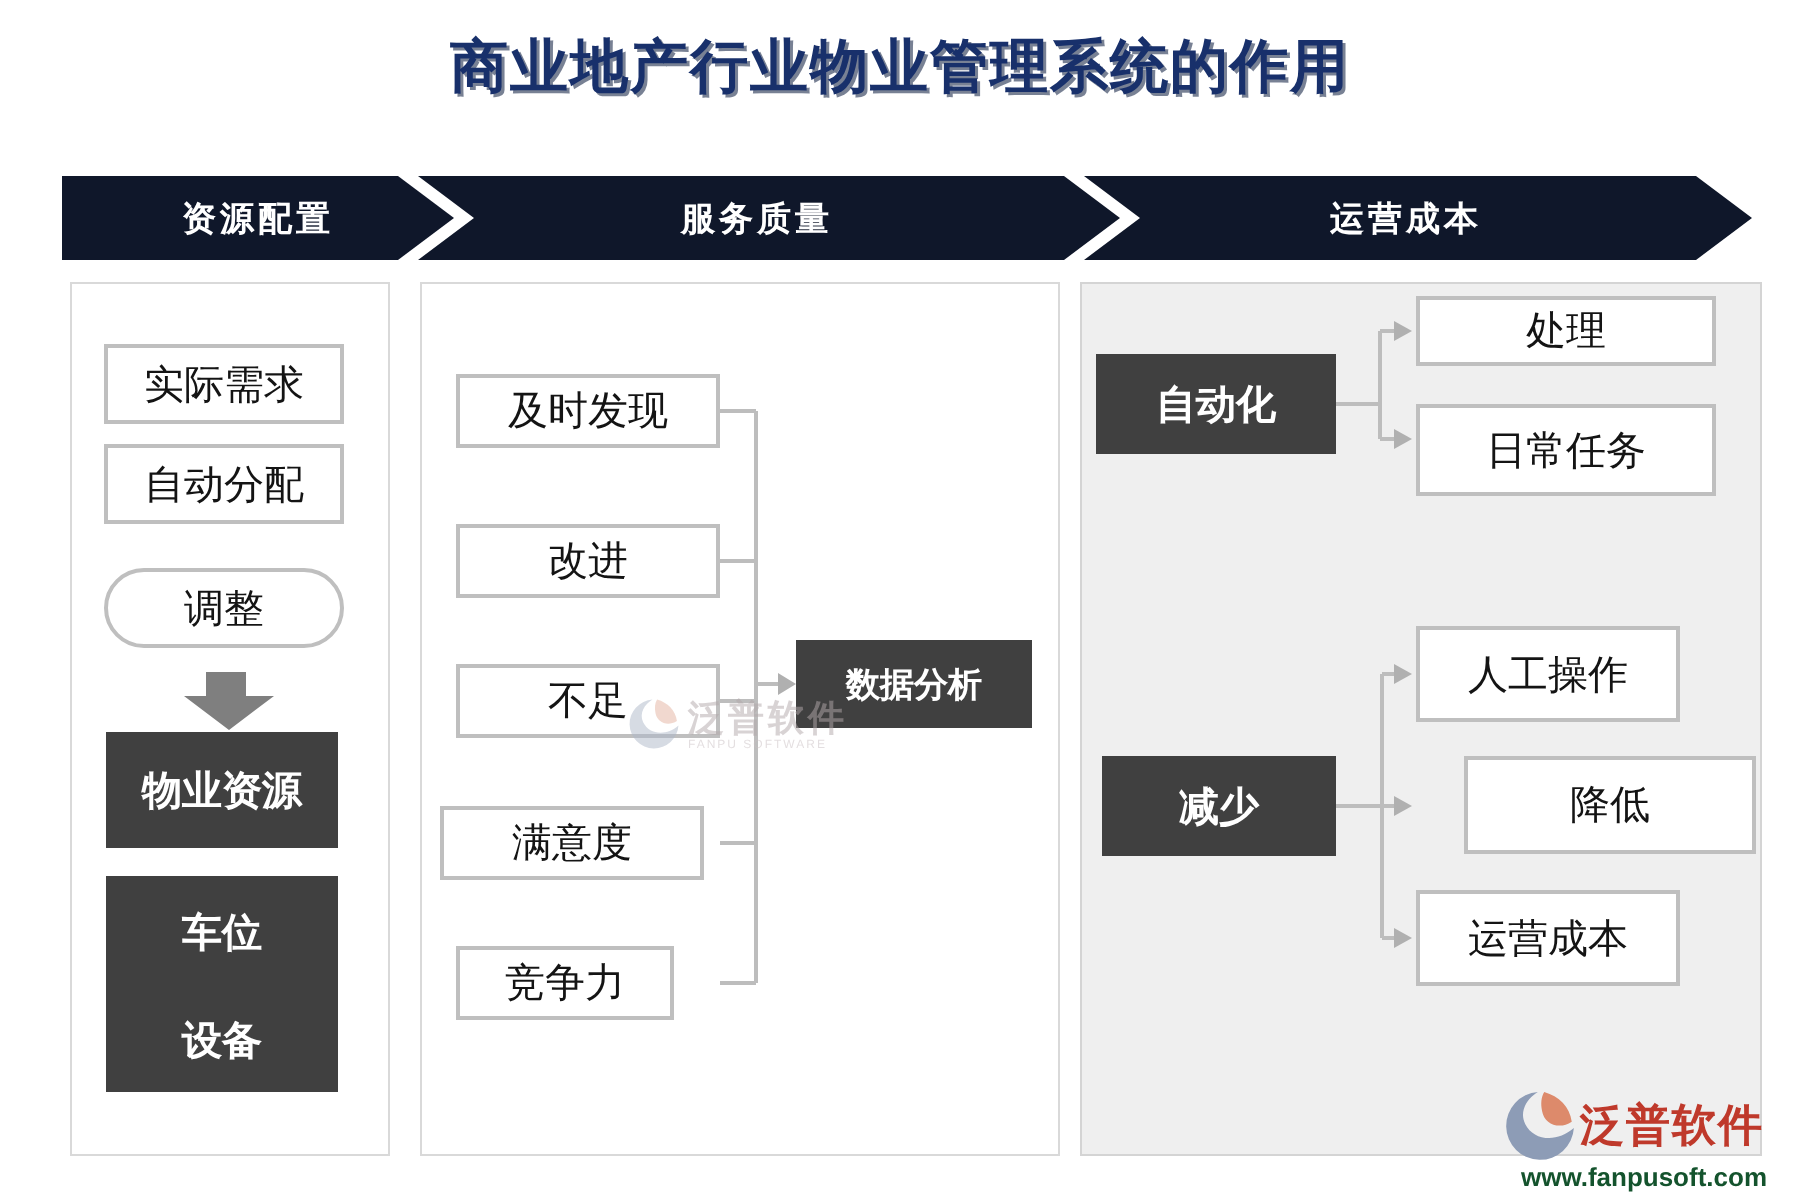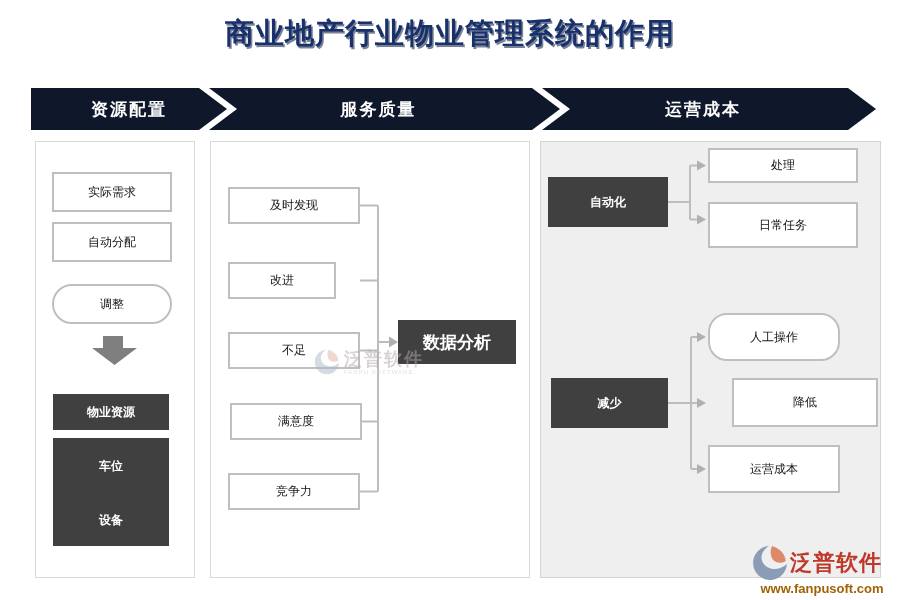--- a/index.html
+++ b/index.html
@@ -14,32 +14,32 @@
        font-size:17px;font-weight:bold;letter-spacing:2px;}
   .hdr.first{clip-path:polygon(0 0,calc(100% - 28px) 0,100% 50%,calc(100% - 28px) 100%,0 100%);}
   .hdr.mid{clip-path:polygon(0 0,calc(100% - 28px) 0,100% 50%,calc(100% - 28px) 100%,0 100%,28px 50%);}
   .hdr .lbl{transform:translateX(-6px);}
   .hdr.first .lbl{transform:none;}
   
   .panel{position:absolute;top:141px;height:437px;background:#ffffff;border:1px solid #d9d9d9;box-sizing:border-box;}
   .panel.gray{background:#efefef;border-color:#d4d4d4;}
   
   .wbox,.bbox{position:absolute;box-sizing:border-box;display:flex;align-items:center;justify-content:center;
-       text-align:center;font-size:12px;color:#141414;}
+       text-align:center;font-size:20px;color:#141414;}
   .wbox{background:#ffffff;border:2px solid #bfbfbf;}
   .bbox{background:#404040;color:#ffffff;font-weight:bold;}
   .wires{position:absolute;left:0;top:0;pointer-events:none;}
   
   .wm-center{position:absolute;left:314px;top:349px;display:flex;align-items:flex-start;opacity:.5;}
   .wm-center .t{font-size:18px;font-weight:bold;color:#b3a8ab;letter-spacing:2px;line-height:20px;}
   .wm-center .s{font-size:6px;color:#c9bfc2;letter-spacing:1px;display:block;}
   .wm-br{position:absolute;left:752px;top:545px;width:140px;}
   .wm-br .row{display:flex;align-items:center;}
   .wm-br .t{font-size:22px;font-weight:bold;color:#bf392b;letter-spacing:1px;white-space:nowrap;}
-  .wm-br .u{display:block;text-align:center;font-size:13px;font-weight:bold;color:#a16207;margin-top:0;}
+  .wm-br .u{display:block;text-align:center;font-size:13px;font-weight:bold;color:#14532d;margin-top:0;}
 </style>
 </head>
 <body>
 
 <div class="stage">
 
   <h1 class="title">商业地产行业物业管理系统的作用</h1>
 
   <div class="hdr first" style="left:31px;width:196px;">
     <span class="lbl">资源配置</span>
@@ -80,36 +80,36 @@
       <path d="M691 337 H698 M691 403 H698 M691 469 H698"></path>
     </g>
     <path d="M697 332 L706 337 L697 342 Z" fill="#b0b0b0"></path>
     <path d="M697 398 L706 403 L697 408 Z" fill="#b0b0b0"></path>
     <path d="M697 464 L706 469 L697 474 Z" fill="#b0b0b0"></path>
   </svg>
 
   <div class="wbox" style="left:52px;top:172px;width:120px;height:40px;">实际需求</div>
   <div class="wbox" style="left:52px;top:222px;width:120px;height:40px;">自动分配</div>
   <div class="wbox" style="left:52px;top:284px;width:120px;height:40px;border-radius:20px;">调整</div>
-  <div class="bbox" style="left:53px;top:394px;width:116px;height:36px;">物业资源</div>
+  <div class="bbox" style="left:53px;top:366px;width:116px;height:58px;">物业资源</div>
   <div class="bbox" style="left:53px;top:438px;width:116px;height:57px;">车位</div>
   <div class="bbox" style="left:53px;top:494px;width:116px;height:52px;">设备</div>
 
   <div class="wbox" style="left:228px;top:187px;width:132px;height:37px;">及时发现</div>
-  <div class="wbox" style="left:228px;top:262px;width:108px;height:37px;">改进</div>
+  <div class="wbox" style="left:228px;top:262px;width:132px;height:37px;">改进</div>
   <div class="wbox" style="left:228px;top:332px;width:132px;height:37px;">不足</div>
-  <div class="wbox" style="left:230px;top:403px;width:132px;height:37px;">满意度</div>
-  <div class="wbox" style="left:228px;top:473px;width:132px;height:37px;">竞争力</div>
+  <div class="wbox" style="left:220px;top:403px;width:132px;height:37px;">满意度</div>
+  <div class="wbox" style="left:228px;top:473px;width:109px;height:37px;">竞争力</div>
   <div class="bbox" style="left:398px;top:320px;width:118px;height:44px;font-size:17px;">数据分析</div>
 
   <div class="bbox" style="left:548px;top:177px;width:120px;height:50px;">自动化</div>
   <div class="wbox" style="left:708px;top:148px;width:150px;height:35px;">处理</div>
   <div class="wbox" style="left:708px;top:202px;width:150px;height:46px;">日常任务</div>
   <div class="bbox" style="left:551px;top:378px;width:117px;height:50px;">减少</div>
-  <div class="wbox" style="left:708px;top:313px;width:132px;height:48px;border-radius:19px;">人工操作</div>
+  <div class="wbox" style="left:708px;top:313px;width:132px;height:48px;">人工操作</div>
   <div class="wbox" style="left:732px;top:378px;width:146px;height:49px;">降低</div>
   <div class="wbox" style="left:708px;top:445px;width:132px;height:48px;">运营成本</div>
 
   <div class="wm-center">
     <svg width="26" height="26" viewBox="0 0 34 34" style="margin-right:4px;">
       <path d="M16 1 A16 16 0 1 0 33 18 C25 25 14 24 10 16 C7 10 11 4 16 1 Z" fill="#aeb8c9"></path>
       <path d="M19 1 C26 3 31 8 32 15 C26 19 19 16 18 10 C17.3 6.5 17.5 3.5 19 1 Z" fill="#e4b3a0"></path>
     </svg>
     <span>
       <span class="t">泛普软件</span>

